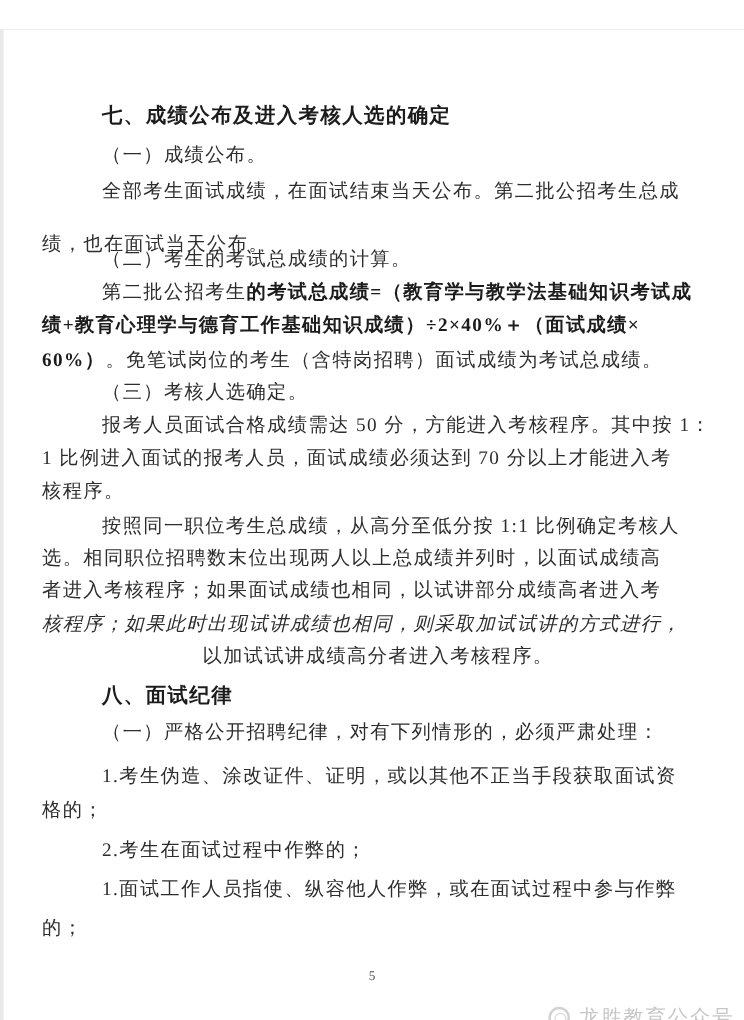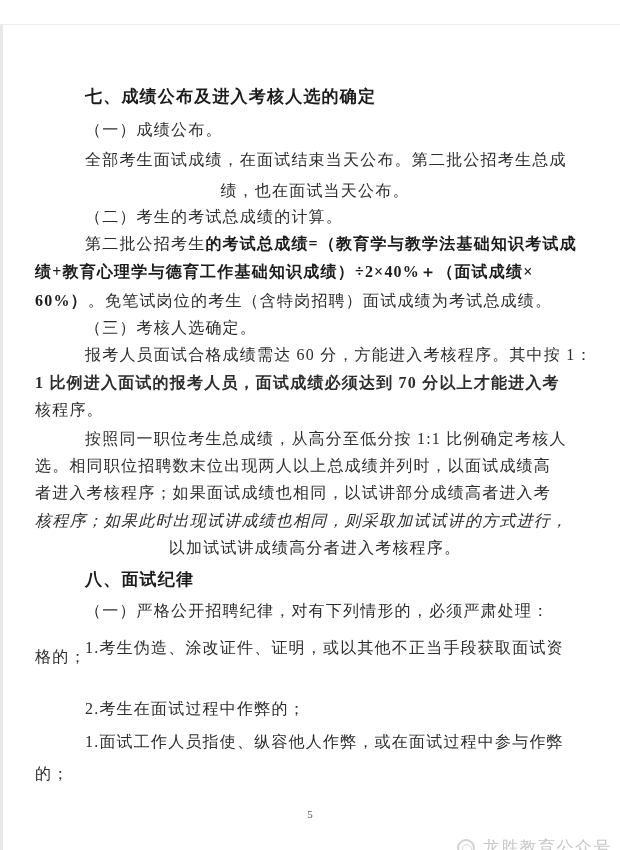--- a/index.html
+++ b/index.html
@@ -94,38 +94,38 @@
 <body>
 
 <div class="page">
   <div class="edge-left"></div>
   <div class="edge-top"></div>
 
   <div id="doc-lines">
       <div class="line indent heading" style="top: 63px;"><b>七、成绩公布及进入考核人选的确定</b></div>
       <div class="line indent" style="top: 96px;"><span>（一）成绩公布。</span></div>
       <div class="line indent" style="top: 126px;"><span>全部考生面试成绩，在面试结束当天公布。第二批公招考生总成</span></div>
-      <div class="line" style="top: 157px; text-align: center;"><span>绩，也在面试当天公布。</span></div>
+      <div class="line" style="top: 170px;"><span>绩，也在面试当天公布。</span></div>
       <div class="line indent" style="top: 183px;"><span>（二）考生的考试总成绩的计算。</span></div>
       <div class="line indent" style="top: 210px;"><span>第二批公招考生</span><b>的考试总成绩=（教育学与教学法基础知识考试成</b></div>
       <div class="line" style="top: 238px;"><b>绩+教育心理学与德育工作基础知识成绩）÷2×40%＋（面试成绩×</b></div>
       <div class="line" style="top: 267px;"><b>60%）</b><span>。免笔试岗位的考生（含特岗招聘）面试成绩为考试总成绩。</span></div>
       <div class="line indent" style="top: 294px;"><span>（三）考核人选确定。</span></div>
-      <div class="line indent" style="top: 321px;"><span>报考人员面试合格成绩需达 60 分，方能进入考核程序。其中按 1：</span></div>
-      <div class="line" style="top: 349px; font-weight: bold;"><span>1 比例进入面试的报考人员，面试成绩必须达到 70 分以上才能进入考</span></div>
+      <div class="line indent" style="top: 321px;"><span>报考人员面试合格成绩需达 50 分，方能进入考核程序。其中按 1：</span></div>
+      <div class="line" style="top: 349px;"><span>1 比例进入面试的报考人员，面试成绩必须达到 70 分以上才能进入考</span></div>
       <div class="line" style="top: 376px;"><span>核程序。</span></div>
       <div class="line indent" style="top: 405px;"><span>按照同一职位考生总成绩，从高分至低分按 1:1 比例确定考核人</span></div>
       <div class="line" style="top: 432px;"><span>选。相同职位招聘数末位出现两人以上总成绩并列时，以面试成绩高</span></div>
       <div class="line" style="top: 459px;"><span>者进入考核程序；如果面试成绩也相同，以试讲部分成绩高者进入考</span></div>
       <div class="line" style="top: 487px; font-style: italic;"><span>核程序；如果此时出现试讲成绩也相同，则采取加试试讲的方式进行，</span></div>
       <div class="line" style="top: 514px; text-align: center;"><span>以加试试讲成绩高分者进入考核程序。</span></div>
       <div class="line indent heading" style="top: 546px;"><b>八、面试纪律</b></div>
       <div class="line indent" style="top: 577px;"><span>（一）严格公开招聘纪律，对有下列情形的，必须严肃处理：</span></div>
       <div class="line indent" style="top: 614px;"><span>1.考生伪造、涂改证件、证明，或以其他不正当手段获取面试资</span></div>
-      <div class="line" style="top: 623px;"><span>格的；</span></div>
+      <div class="line" style="top: 642px;"><span>格的；</span></div>
       <div class="line indent" style="top: 675px;"><span>2.考生在面试过程中作弊的；</span></div>
       <div class="line indent" style="top: 708px;"><span>1.面试工作人员指使、纵容他人作弊，或在面试过程中参与作弊</span></div>
       <div class="line" style="top: 740px;"><span>的；</span></div>
     </div>
 
   <div class="page-number">5</div>
 
   <div class="watermark">
     <span class="wm-icon"></span>
     <span>龙胜教育公众号</span>

